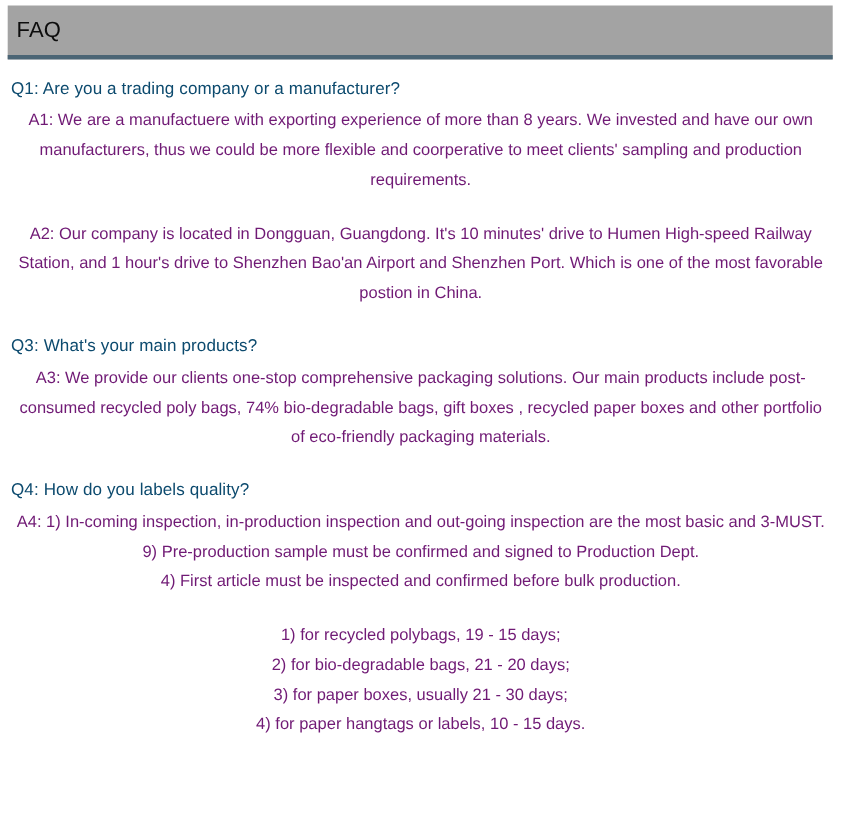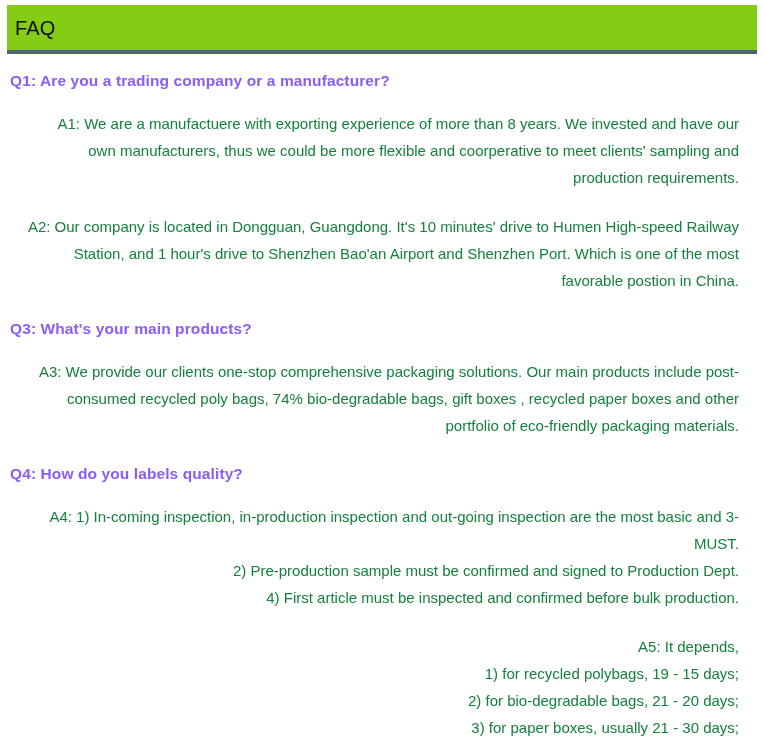--- a/index.html
+++ b/index.html
@@ -19,21 +19,21 @@
     height: 748px;
     background: #ffffff;
   }
   
   .faq-banner {
     position: absolute;
     left: 7px;
     top: 5px;
     width: 750px;
     height: 45px;
-    background: #84cc16;
+    background: #a3a3a3;
     border-bottom: 4px solid #4b6575;
     box-sizing: content-box;
   }
   .faq-banner-title {
     position: absolute;
     left: 8px;
     top: 50%;
     transform: translateY(-50%);
     font-size: 20px;
     font-weight: 400;
@@ -50,33 +50,33 @@
     width: 745px;
   }
   .faq-item {
     margin-bottom: 22px;
   }
   .faq-item:last-child {
     margin-bottom: 0;
   }
   .faq-question {
     font-size: 15.5px;
-    font-weight: bold;
-    color: #8b5cf6;
+    font-weight: normal;
+    color: #0c4a6e;
     line-height: 26px;
     margin: 0 0 2px 0;
     letter-spacing: 0.1px;
   }
   .faq-answer {
     font-size: 15px;
     font-weight: 400;
-    color: #15803d;
+    color: #701a75;
     line-height: 27px;
-    margin: 16px;
-    text-align: right;
+    margin: 0;
+    text-align: center;
   }
   .faq-answer-line {
     display: block;
   }
 </style>
 </head>
 <body>
 
 <div class="page">
 
@@ -103,28 +103,27 @@
       <p class="faq-question">Q3: What's your main products?</p>
       <p class="faq-answer">
         <span class="faq-answer-line">A3: We provide our clients one-stop comprehensive packaging solutions. Our main products include post-consumed recycled poly bags, 74% bio-degradable bags, gift boxes , recycled paper boxes and other portfolio of eco-friendly packaging materials.</span>
       </p>
     </div>
 
     <div class="faq-item">
       <p class="faq-question">Q4: How do you labels quality?</p>
       <p class="faq-answer">
         <span class="faq-answer-line">A4: 1) In-coming inspection, in-production inspection and out-going inspection are the most basic and 3-MUST.</span>
-        <span class="faq-answer-line">2) Pre-production sample must be confirmed and signed to Production Dept.</span>
+        <span class="faq-answer-line">9) Pre-production sample must be confirmed and signed to Production Dept.</span>
         <span class="faq-answer-line">4) First article must be inspected and confirmed before bulk production.</span>
       </p>
     </div>
 
     <div class="faq-item">
       <p class="faq-answer">
-        <span class="faq-answer-line">A5: It depends,</span>
         <span class="faq-answer-line">1) for recycled polybags, 19 - 15 days;</span>
         <span class="faq-answer-line">2) for bio-degradable bags, 21 - 20 days;</span>
         <span class="faq-answer-line">3) for paper boxes, usually 21 - 30 days;</span>
         <span class="faq-answer-line">4) for paper hangtags or labels, 10 - 15 days.</span>
       </p>
     </div>
 
   </div>
 </div>
 

